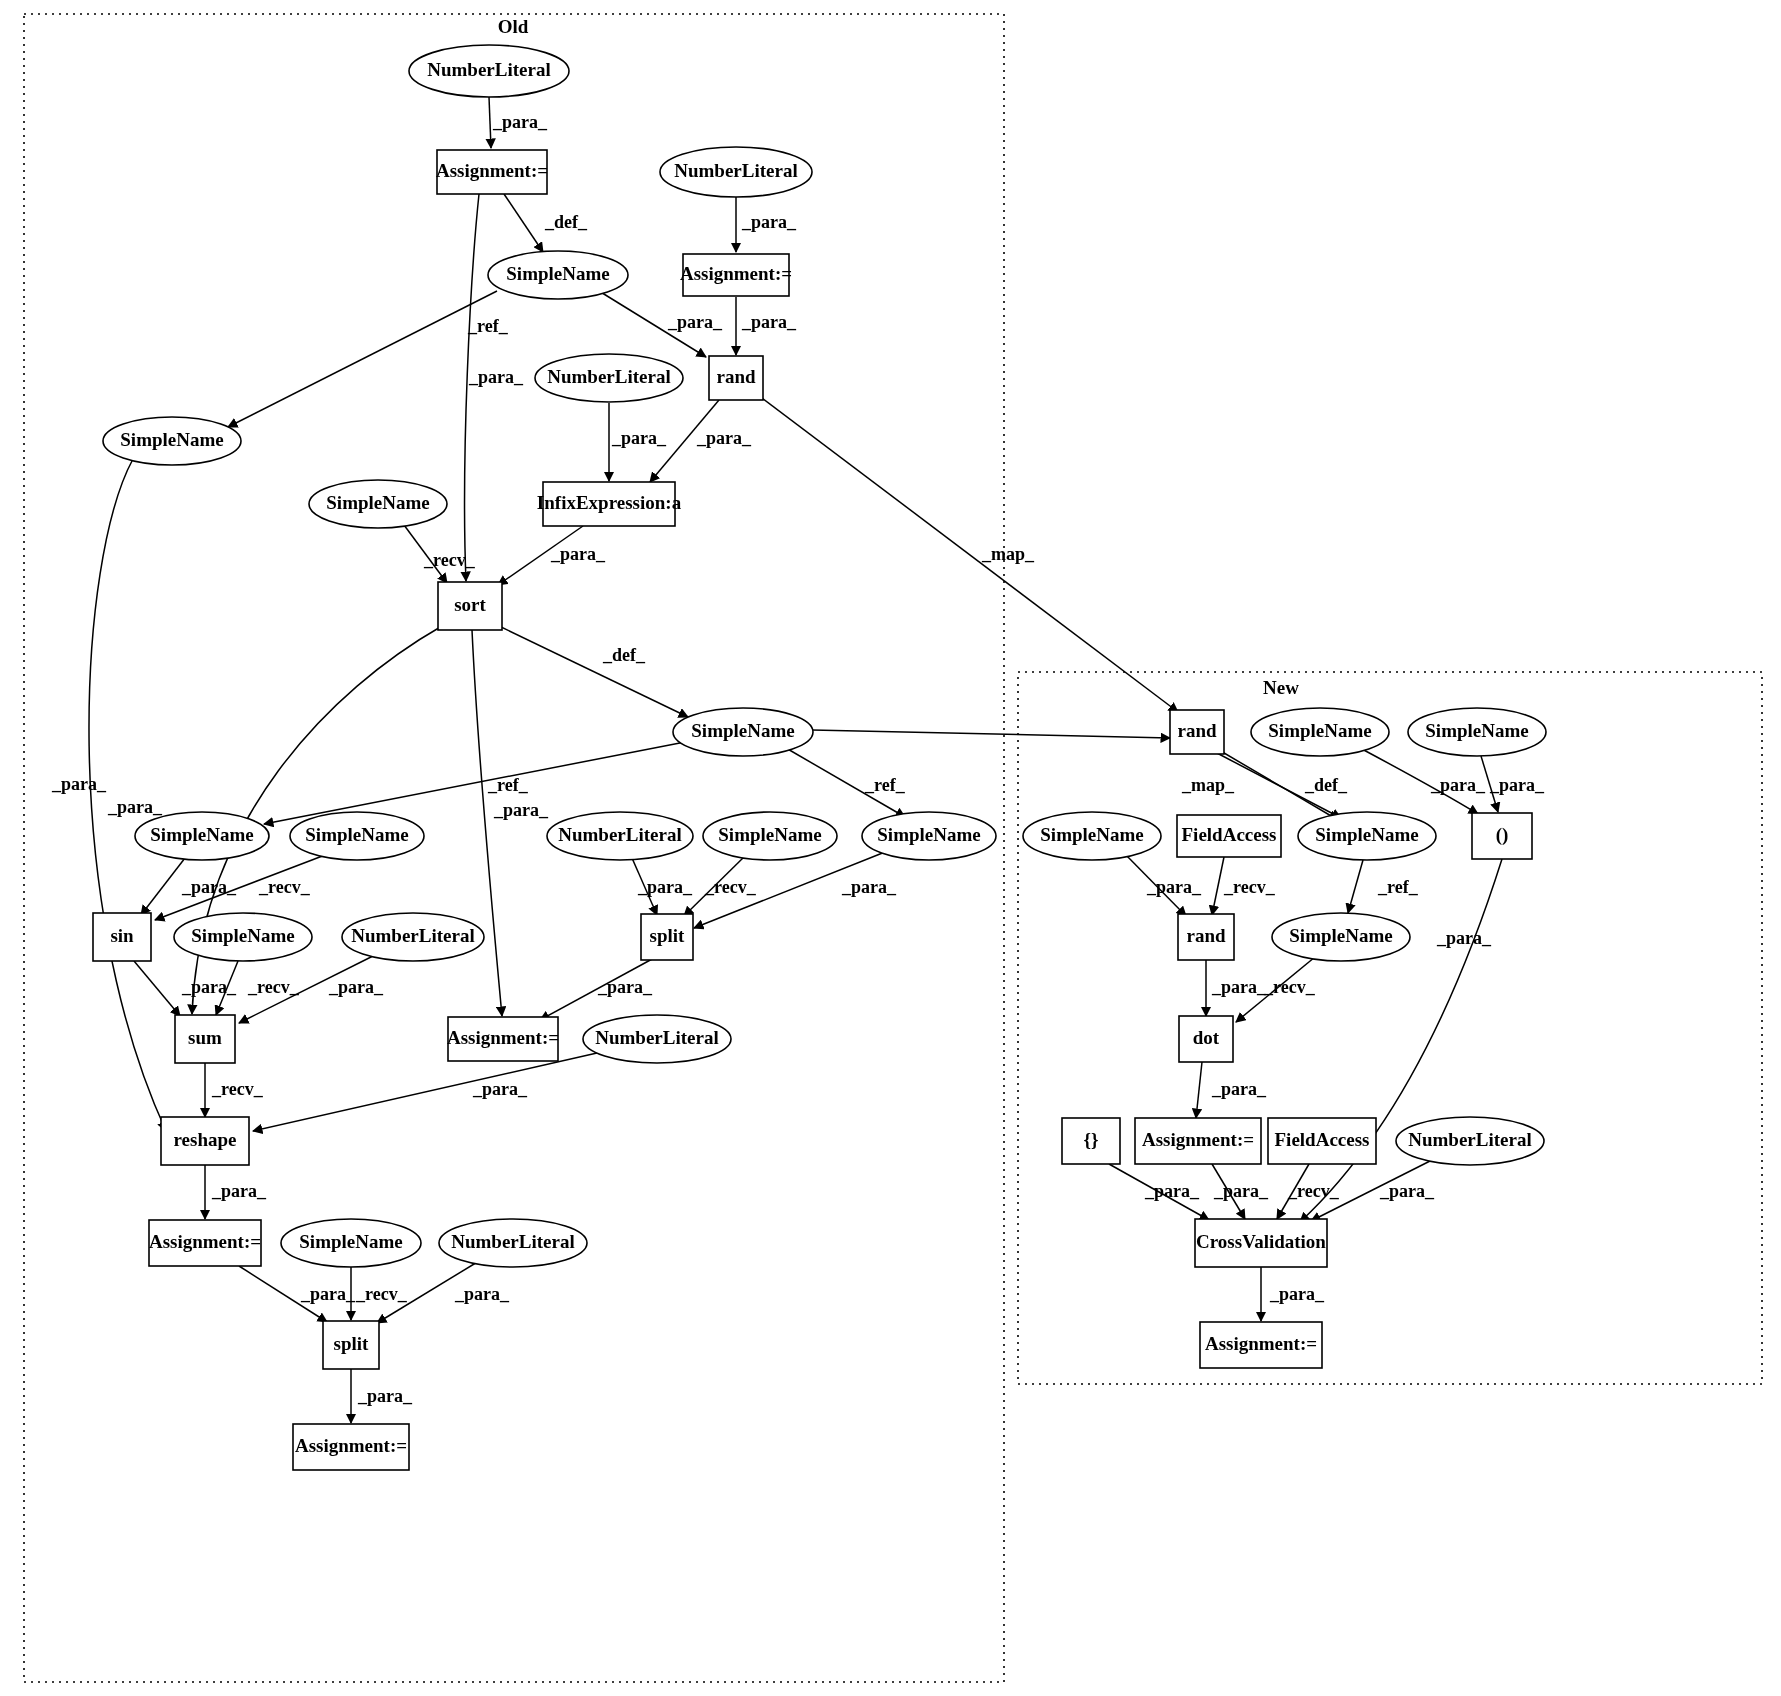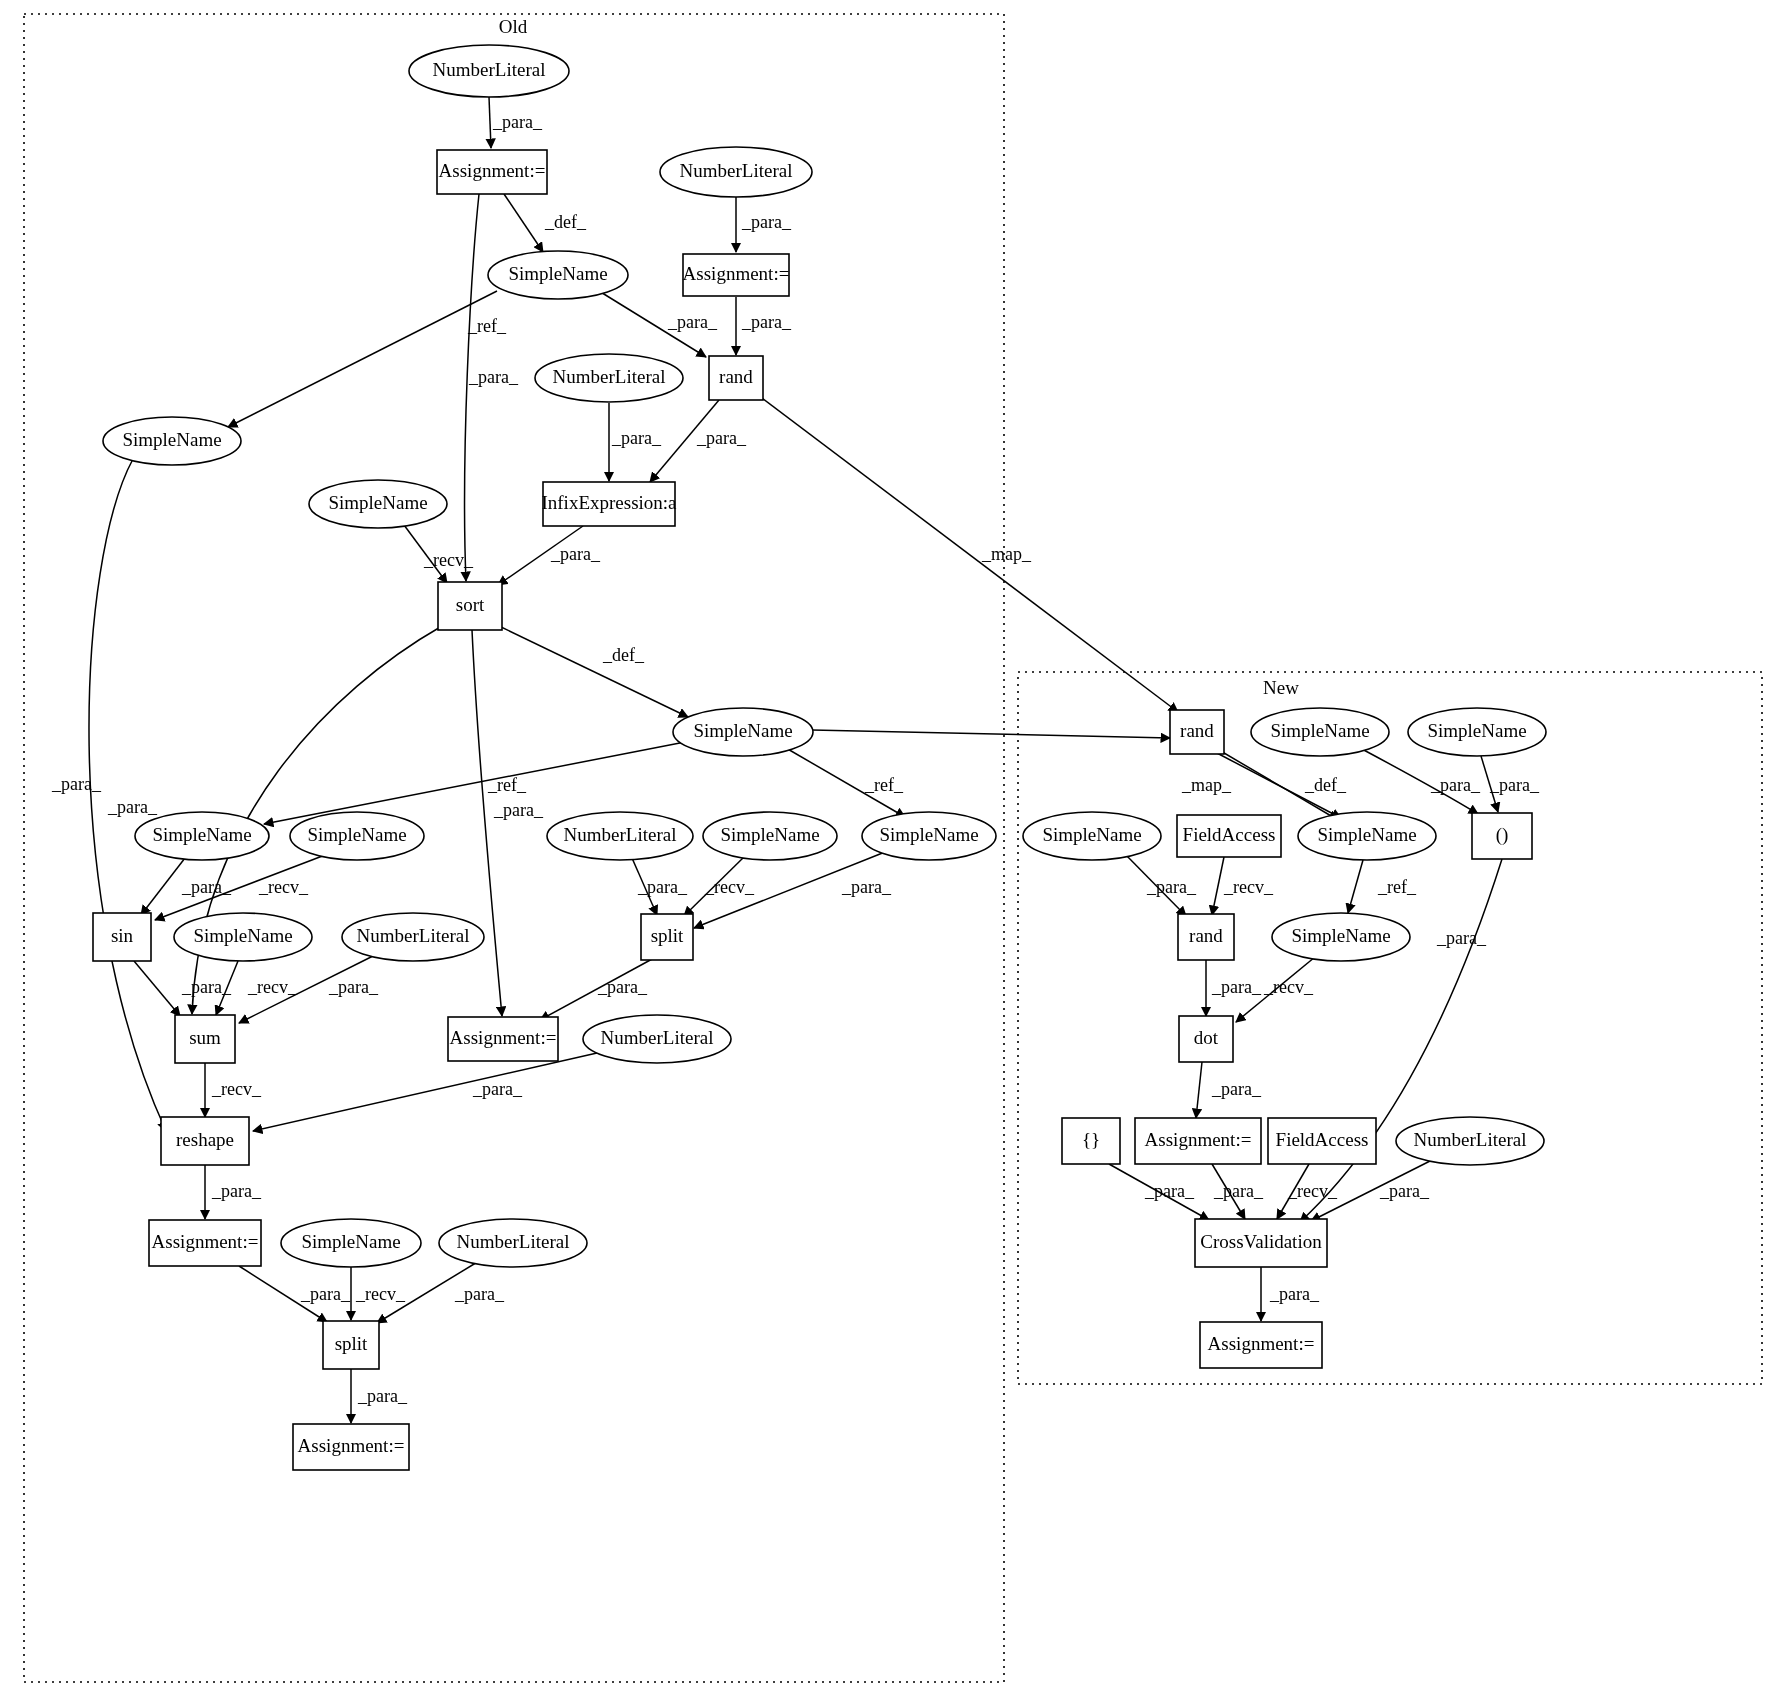--- a/index.html
+++ b/index.html
@@ -6,20 +6,21 @@
     margin: 0;
     padding: 0;
     background: #ffffff;
   }
   #canvas-wrap {
     position: relative;
     width: 1781px;
     height: 1696px;
     background: #ffffff;
     font-family: "Liberation Serif", "DejaVu Serif", serif;
+    font-weight: bold;
   }
   svg#graph {
     display: block;
     width: 1781px;
     height: 1696px;
   }
   .node-shape {
     fill: #ffffff;
     stroke: #000000;
     stroke-width: 1.6;

